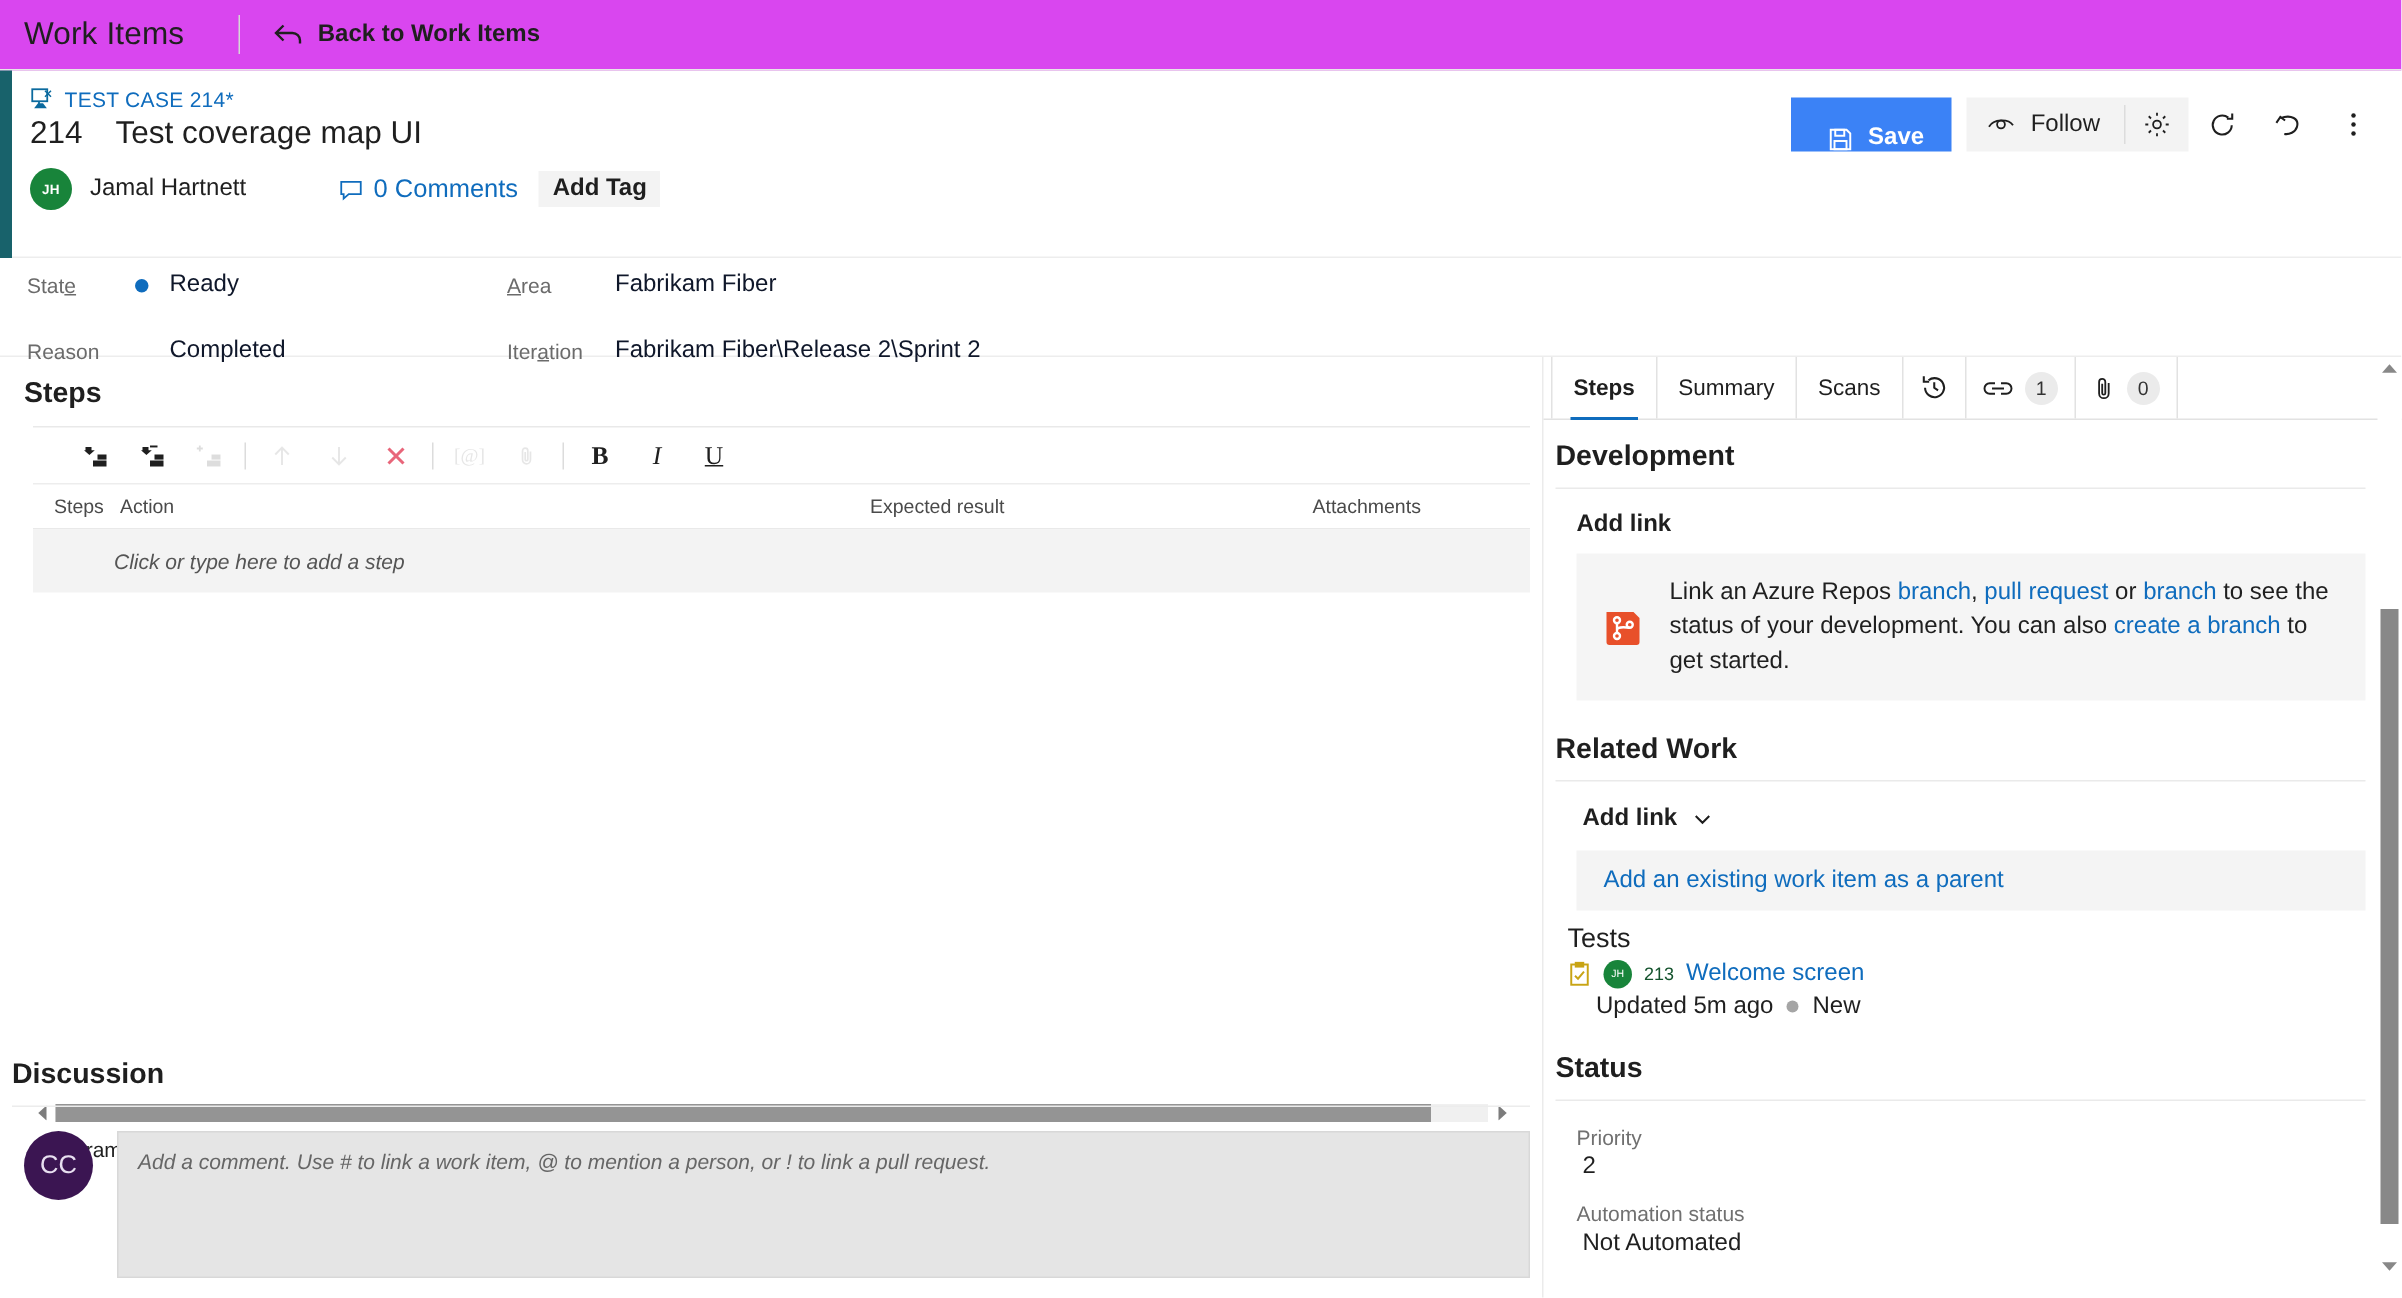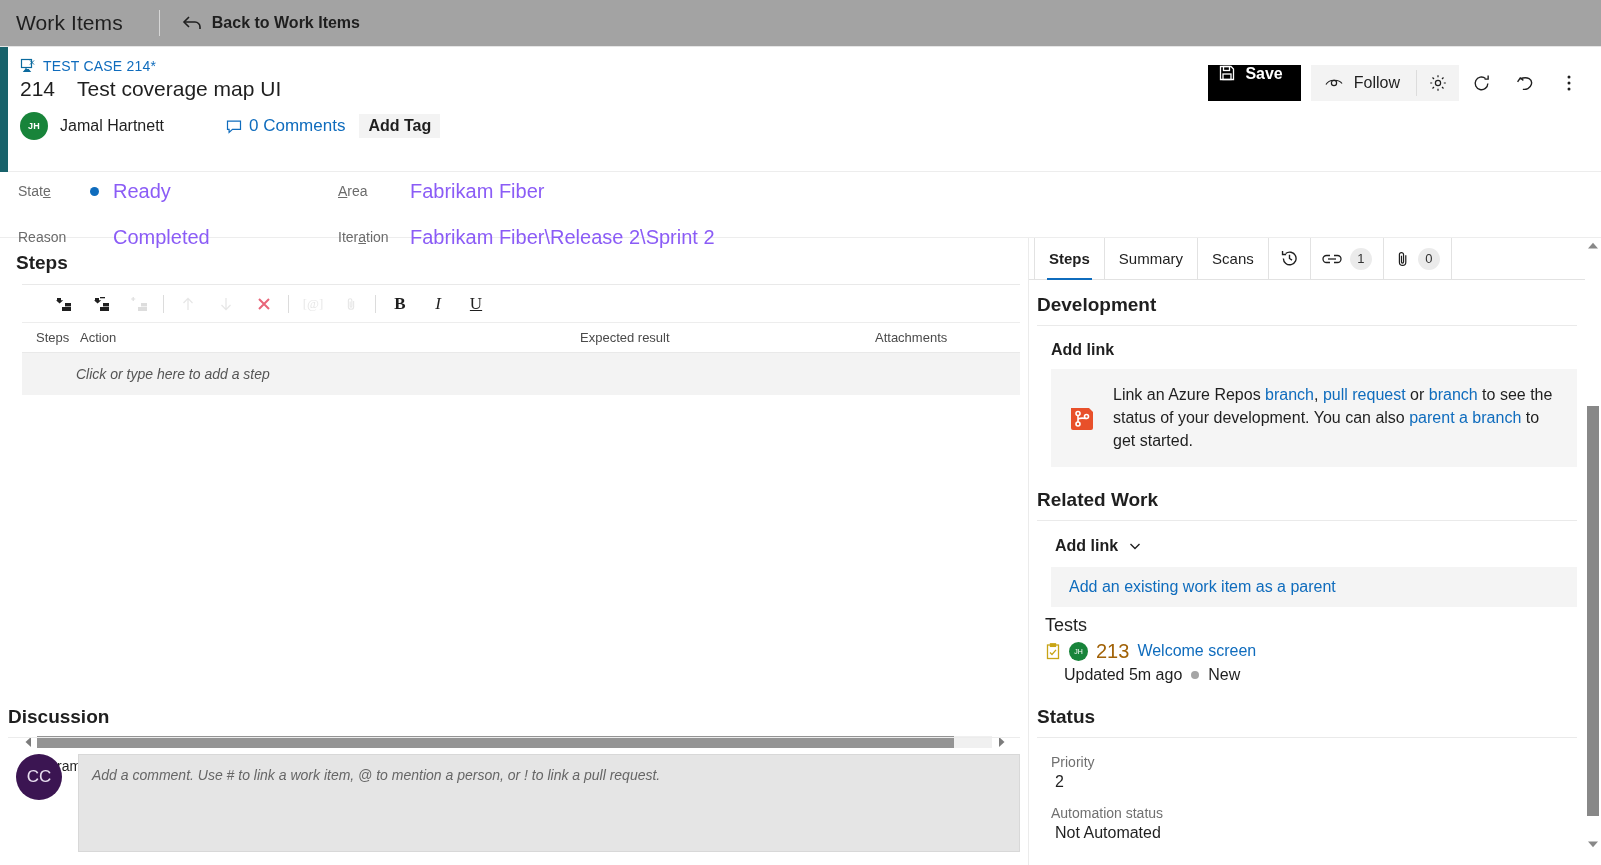--- a/index.html
+++ b/index.html
@@ -9,21 +9,21 @@
     background: #ffffff;
     font-family: "Liberation Sans", sans-serif;
     color: #1f1f1f;
     overflow: hidden;
   }
   .app { position: relative; width: 1601px; height: 865px; }
 
   
   .topbar {
     height: 47px; display: flex; align-items: center;
-    border-bottom: 1px solid #e6e6e6; background: #a3a3a3;
+    border-bottom: 1px solid #e6e6e6; background: #d946ef;
     padding-left: 16px;
   }
   .topbar-title { font-size: 21px; color: #1f1f1f; letter-spacing: .1px; }
   .topbar-sep { width: 1px; height: 26px; background: #d6d6d6; margin: 0 22px 0 36px; }
   .back-link { display: flex; align-items: center; gap: 10px; cursor: pointer; }
   .back-arrow { width: 20px; height: 18px; display: inline-block; color: #1f1f1f; }
   .back-text { font-size: 16px; font-weight: bold; color: #1f1f1f; }
 
   
   .wi-wrap { display: flex; }
@@ -46,22 +46,22 @@
   .bubble-icon { width: 16px; height: 15px; color: #0f6cbd; }
   .comments-text { font-size: 17px; color: #0f6cbd; }
   .add-tag {
     background: #f3f3f3; font-size: 16px; font-weight: bold; color: #1f1f1f;
     padding: 3px 9px; cursor: pointer; margin-left: 2px;
   }
 
   
   .wi-actions { position: absolute; right: 10px; top: 18px; display: flex; align-items: center; gap: 0; }
   .btn-save {
-    background: #000000; color: #fff; border: none; height: 36px;
-    padding: 0 18px 0 11px; display: flex; align-items: flex-start; gap: 10px;
+    background: #3b82f6; color: #fff; border: none; height: 36px;
+    padding: 0 18px 0 25px; display: flex; align-items: flex-end; gap: 10px;
     font-size: 16px; font-weight: bold; cursor: pointer;
     font-family: "Liberation Sans", sans-serif;
   }
   .follow-group { display: flex; align-items: center; background: #f3f3f3; height: 36px; margin-left: 10px; }
   .btn-follow {
     display: flex; align-items: center; gap: 11px; height: 36px;
     padding: 0 16px 0 14px; font-size: 16px; color: #1f1f1f; cursor: pointer;
   }
   .follow-div { width: 1px; height: 26px; background: #dcdcdc; }
   .btn-gear { width: 42px; height: 36px; display: flex; align-items: center; justify-content: center; cursor: pointer; }
@@ -70,21 +70,21 @@
   
   .fields {
     display: flex; padding: 9px 0 12px 18px; gap: 0; border-bottom: 1px solid #ededed;
     background: #fff; height: 66px;
   }
   .fcol { display: flex; flex-direction: column; gap: 26px; }
   .fcol.col1 { width: 320px; }
   .frow { display: flex; align-items: center; height: 20px; }
   .flabel { font-size: 14px; color: #6b6b6b; width: 72px; flex: 0 0 72px; }
   .flabel u { text-decoration: underline; }
-  .fvalue { font-size: 20px; color: #8b5cf6; }
+  .fvalue { font-size: 16px; color: #0f172a; }
   .state-dot { width: 9px; height: 9px; border-radius: 50%; background: #0f6cbd; margin-right: 14px; flex: 0 0 9px; }
   .state-gap { width: 23px; flex: 0 0 23px; }
 
   
   .body { display: flex; height: 636px; }
   .left-pane { width: 1028px; flex: 0 0 1028px; position: relative; padding: 0 0 0 8px; }
   .right-pane { flex: 1; position: relative; border-left: 1px solid #ebebeb; }
 
   
   .section-h { font-size: 19px; font-weight: bold; color: #1f1f1f; padding: 14px 0 10px 8px; }
@@ -171,21 +171,21 @@
   .addlink-text { font-size: 16px; font-weight: bold; }
   .parent-box { background: #f4f4f4; padding: 11px 18px; margin-left: 14px; }
   .parent-link { font-size: 16px; color: #0f6cbd; cursor: pointer; }
   .tests-label { font-size: 18px; color: #1f1f1f; padding: 8px 0 4px 8px; }
   .test-row { display: flex; align-items: center; gap: 8px; padding-left: 8px; }
   .clip-icon { width: 16px; height: 17px; flex: 0 0 16px; }
   .avatar-sm {
     width: 19px; height: 19px; border-radius: 50%; background: #18843a; color: #fff;
     font-size: 7px; display: flex; align-items: center; justify-content: center; flex: 0 0 19px;
   }
-  .test-id { font-size: 20px; color: #a16207; }
+  .test-id { font-size: 12px; color: #14532d; }
   .test-title { font-size: 16px; color: #0f6cbd; cursor: pointer; }
   .test-meta { font-size: 16px; color: #1f1f1f; padding: 3px 0 0 27px; display: flex; align-items: center; gap: 9px; }
   .new-dot { width: 8px; height: 8px; border-radius: 50%; background: #a5a5a5; display: inline-block; }
 
   .sfield-label { font-size: 14px; color: #707070; padding: 6px 0 3px 14px; }
   .sfield-value { font-size: 16px; color: #1f1f1f; padding: 0 0 8px 18px; }
 
   .vscroll { position: absolute; right: 0; top: 0; width: 16px; height: 636px; background: #fff; }
   .vs-arrow { width: 16px; height: 16px; display: flex; align-items: center; justify-content: center; color: #888; cursor: pointer; }
   .vs-arrow.bottom { position: absolute; bottom: 22px; }
@@ -495,21 +495,21 @@
               <path d="M4 5 h18 l4 4 v16 a2 2 0 0 1-2 2 H6 a2 2 0 0 1-2-2 z" fill="#e8502a"></path>
               <g fill="none" stroke="#fff" stroke-width="1.6">
                 <circle cx="11" cy="10.5" r="2"></circle>
                   <circle cx="11" cy="21" r="2"></circle>
                   <circle cx="19.5" cy="13.5" r="2"></circle>
                 <path d="M11 12.5 v6.5 M11 17 c0-3 8.5-1.5 8.5-1.5"></path>
               </g>
             </svg>
           </span>
           <div class="dev-text">
-            <span>Link an Azure Repos </span><span class="lk">branch</span><span>, </span><span class="lk">pull request</span><span> or </span><span class="lk">branch</span><span> to see the status of your development. You can also </span><span class="lk">parent a branch</span><span> to get started.</span>
+            <span>Link an Azure Repos </span><span class="lk">branch</span><span>, </span><span class="lk">pull request</span><span> or </span><span class="lk">branch</span><span> to see the status of your development. You can also </span><span class="lk">create a branch</span><span> to get started.</span>
           </div>
         </div>
 
         <div class="rsec-title" style="padding-top:22px">Related Work</div>
         <div class="rsec-hr"></div>
         <div class="addlink-row">
           <span class="addlink-text">Add link</span>
           <span>
             <svg viewBox="0 0 14 14" width="14" height="14" fill="none" stroke="#1f1f1f" stroke-width="1.4">
               <path d="M2.5 5 L7 9.5 L11.5 5"></path>

